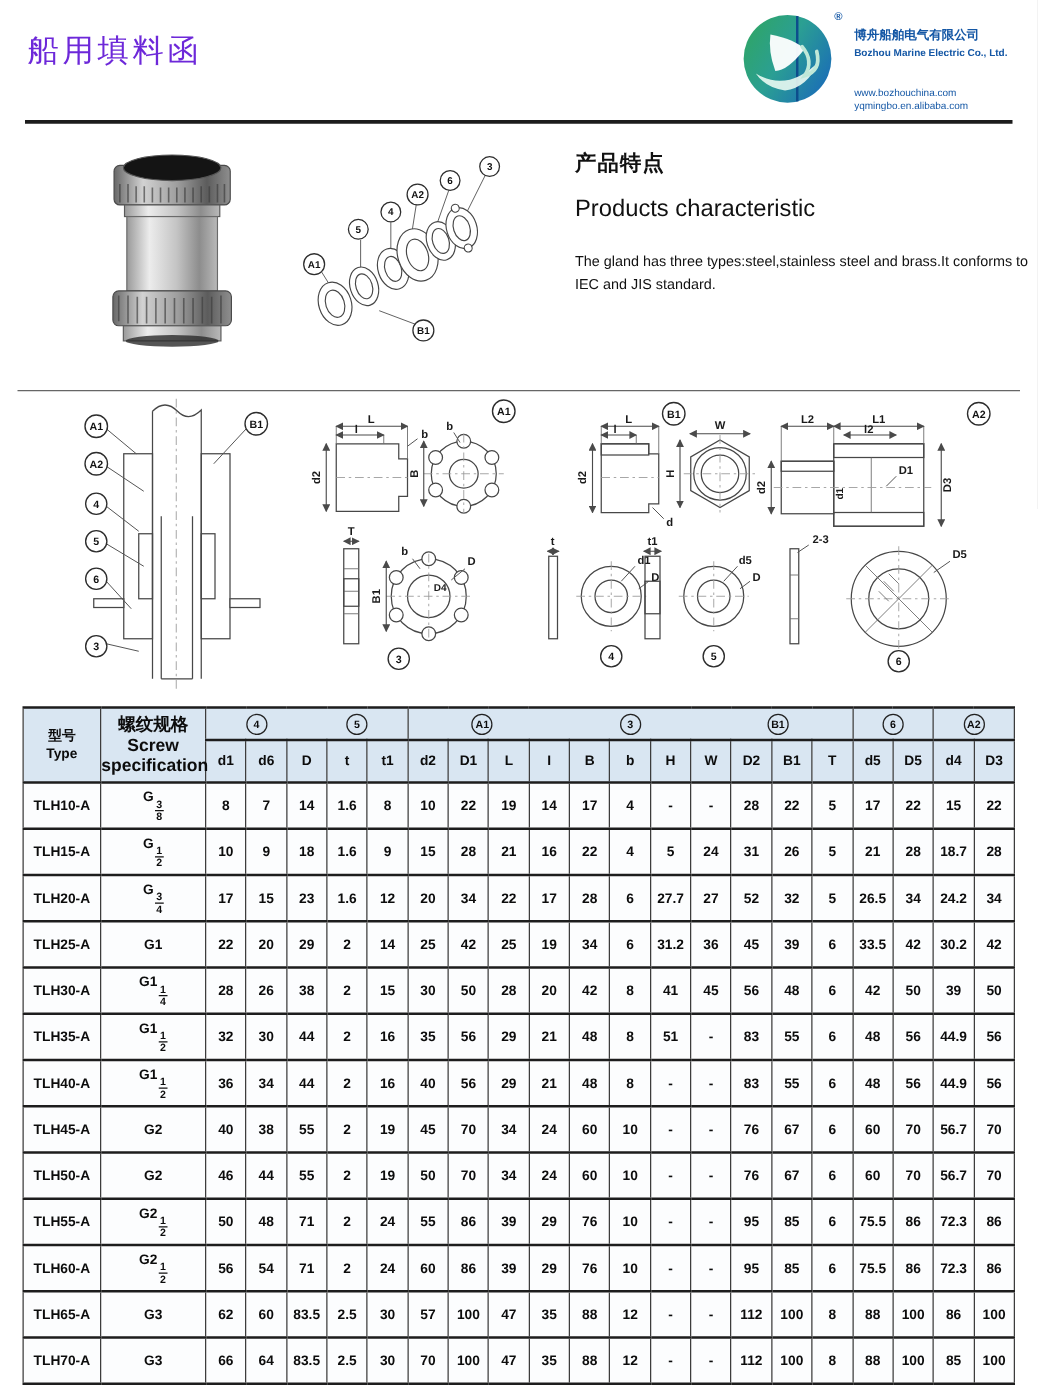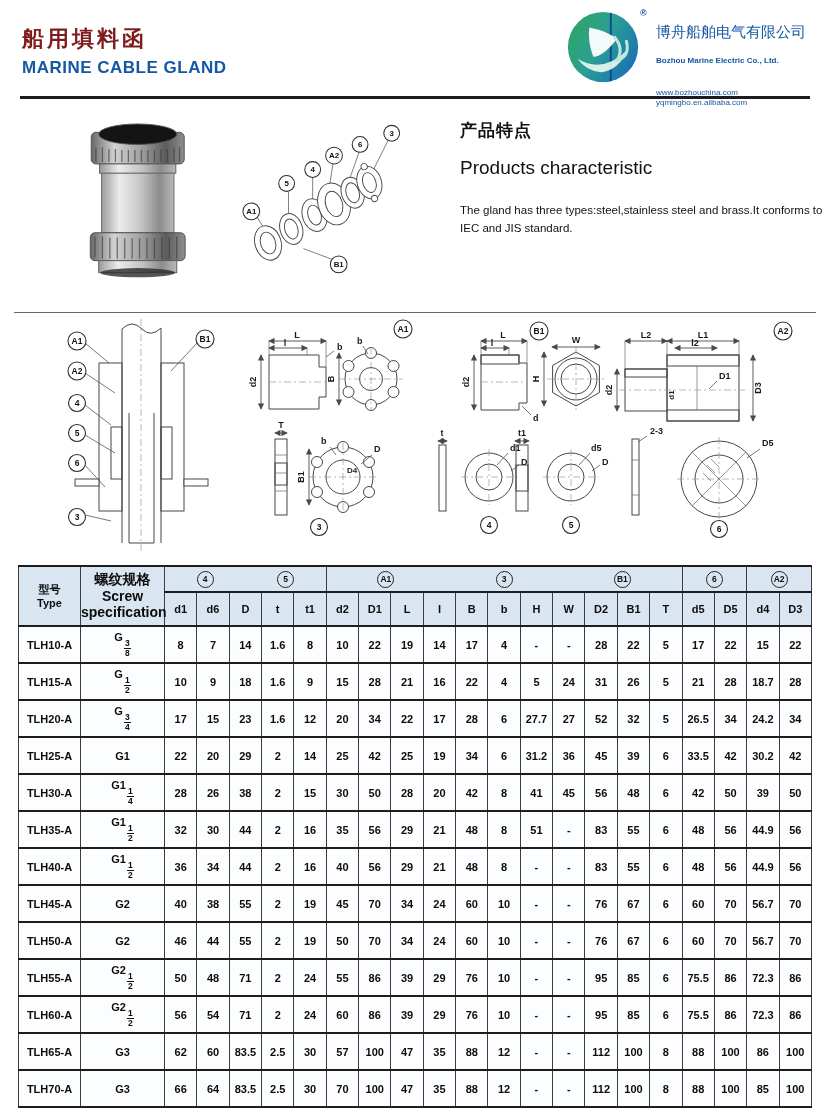--- a/index.html
+++ b/index.html
@@ -1,27 +1,27 @@
 <!DOCTYPE html>
 <html><head>
 <meta charset="utf-8">
 <style>
   html,body{margin:0;padding:0;background:#e9e9e9}
   .page{position:relative;width:830px;height:1108px;margin:0 auto;background:#ffffff;overflow:hidden;
         font-family:"Liberation Sans","DejaVu Sans",sans-serif;color:#111}
   
   .top{display:flex;justify-content:space-between;align-items:flex-start;height:96px;padding:8px 22px 0 22px;box-sizing:border-box}
   .titles{padding-top:16px}
-  .t-zh{font-size:22px;font-weight:bold;color:#7f1d1d;letter-spacing:3px}
+  .t-zh{font-size:25px;font-weight:normal;color:#6d28d9;letter-spacing:3px}
   .t-en{font-size:17px;font-weight:bold;color:#1457a5;margin-top:4px;letter-spacing:.5px}
   .logo{display:flex;position:relative;padding-right:2px}
   .logo-circle{width:78px;height:78px;flex:0 0 auto}
   .reg{position:absolute;left:76px;top:0;font-size:9px;font-weight:bold;color:#1457a5}
   .logo-txt{margin-left:14px;padding-top:15px;color:#1457a5;line-height:1.25}
-  .lt1{font-size:15px;font-weight:normal;margin-bottom:14px}
+  .lt1{font-size:10px;font-weight:bold;margin-bottom:2px}
   .lt2{font-size:8px;font-weight:bold;margin-bottom:22px}
   .lt3{font-size:8px}
   .rule1{height:3px;background:#1c1c1c;margin:0 20px}
   
   .products{display:flex;height:205px;padding:14px 0 0 68px;box-sizing:border-box}
   .photo{width:150px;height:180px}
   .exploded{width:205px;height:180px;margin-left:22px}
   .feat{margin-left:40px;width:398px}
   .f-zh-h{font-size:17px;font-weight:bold;margin-top:6px;letter-spacing:1px}
   .f-zh-t{font-size:11px;margin-top:10px}
@@ -63,21 +63,20 @@
   .fd{padding:0 1px}
 </style>
 </head>
 <body>
 
 <div class="page">
 
   <div class="top">
     <div class="titles">
       <div class="t-zh">船用填料函</div>
-      <div class="t-en">MARINE CABLE GLAND</div>
     </div>
     <div class="logo">
       <svg class="logo-circle" viewBox="0 0 80 80">
         <defs>
           <linearGradient id="lg" x1="0" y1="0.2" x2="1" y2="0.8">
             <stop offset="0" stop-color="#2fa566"></stop>
               <stop offset="0.45" stop-color="#2b9f93"></stop>
               <stop offset="1" stop-color="#1a6cb8"></stop>
           </linearGradient>
         </defs>

